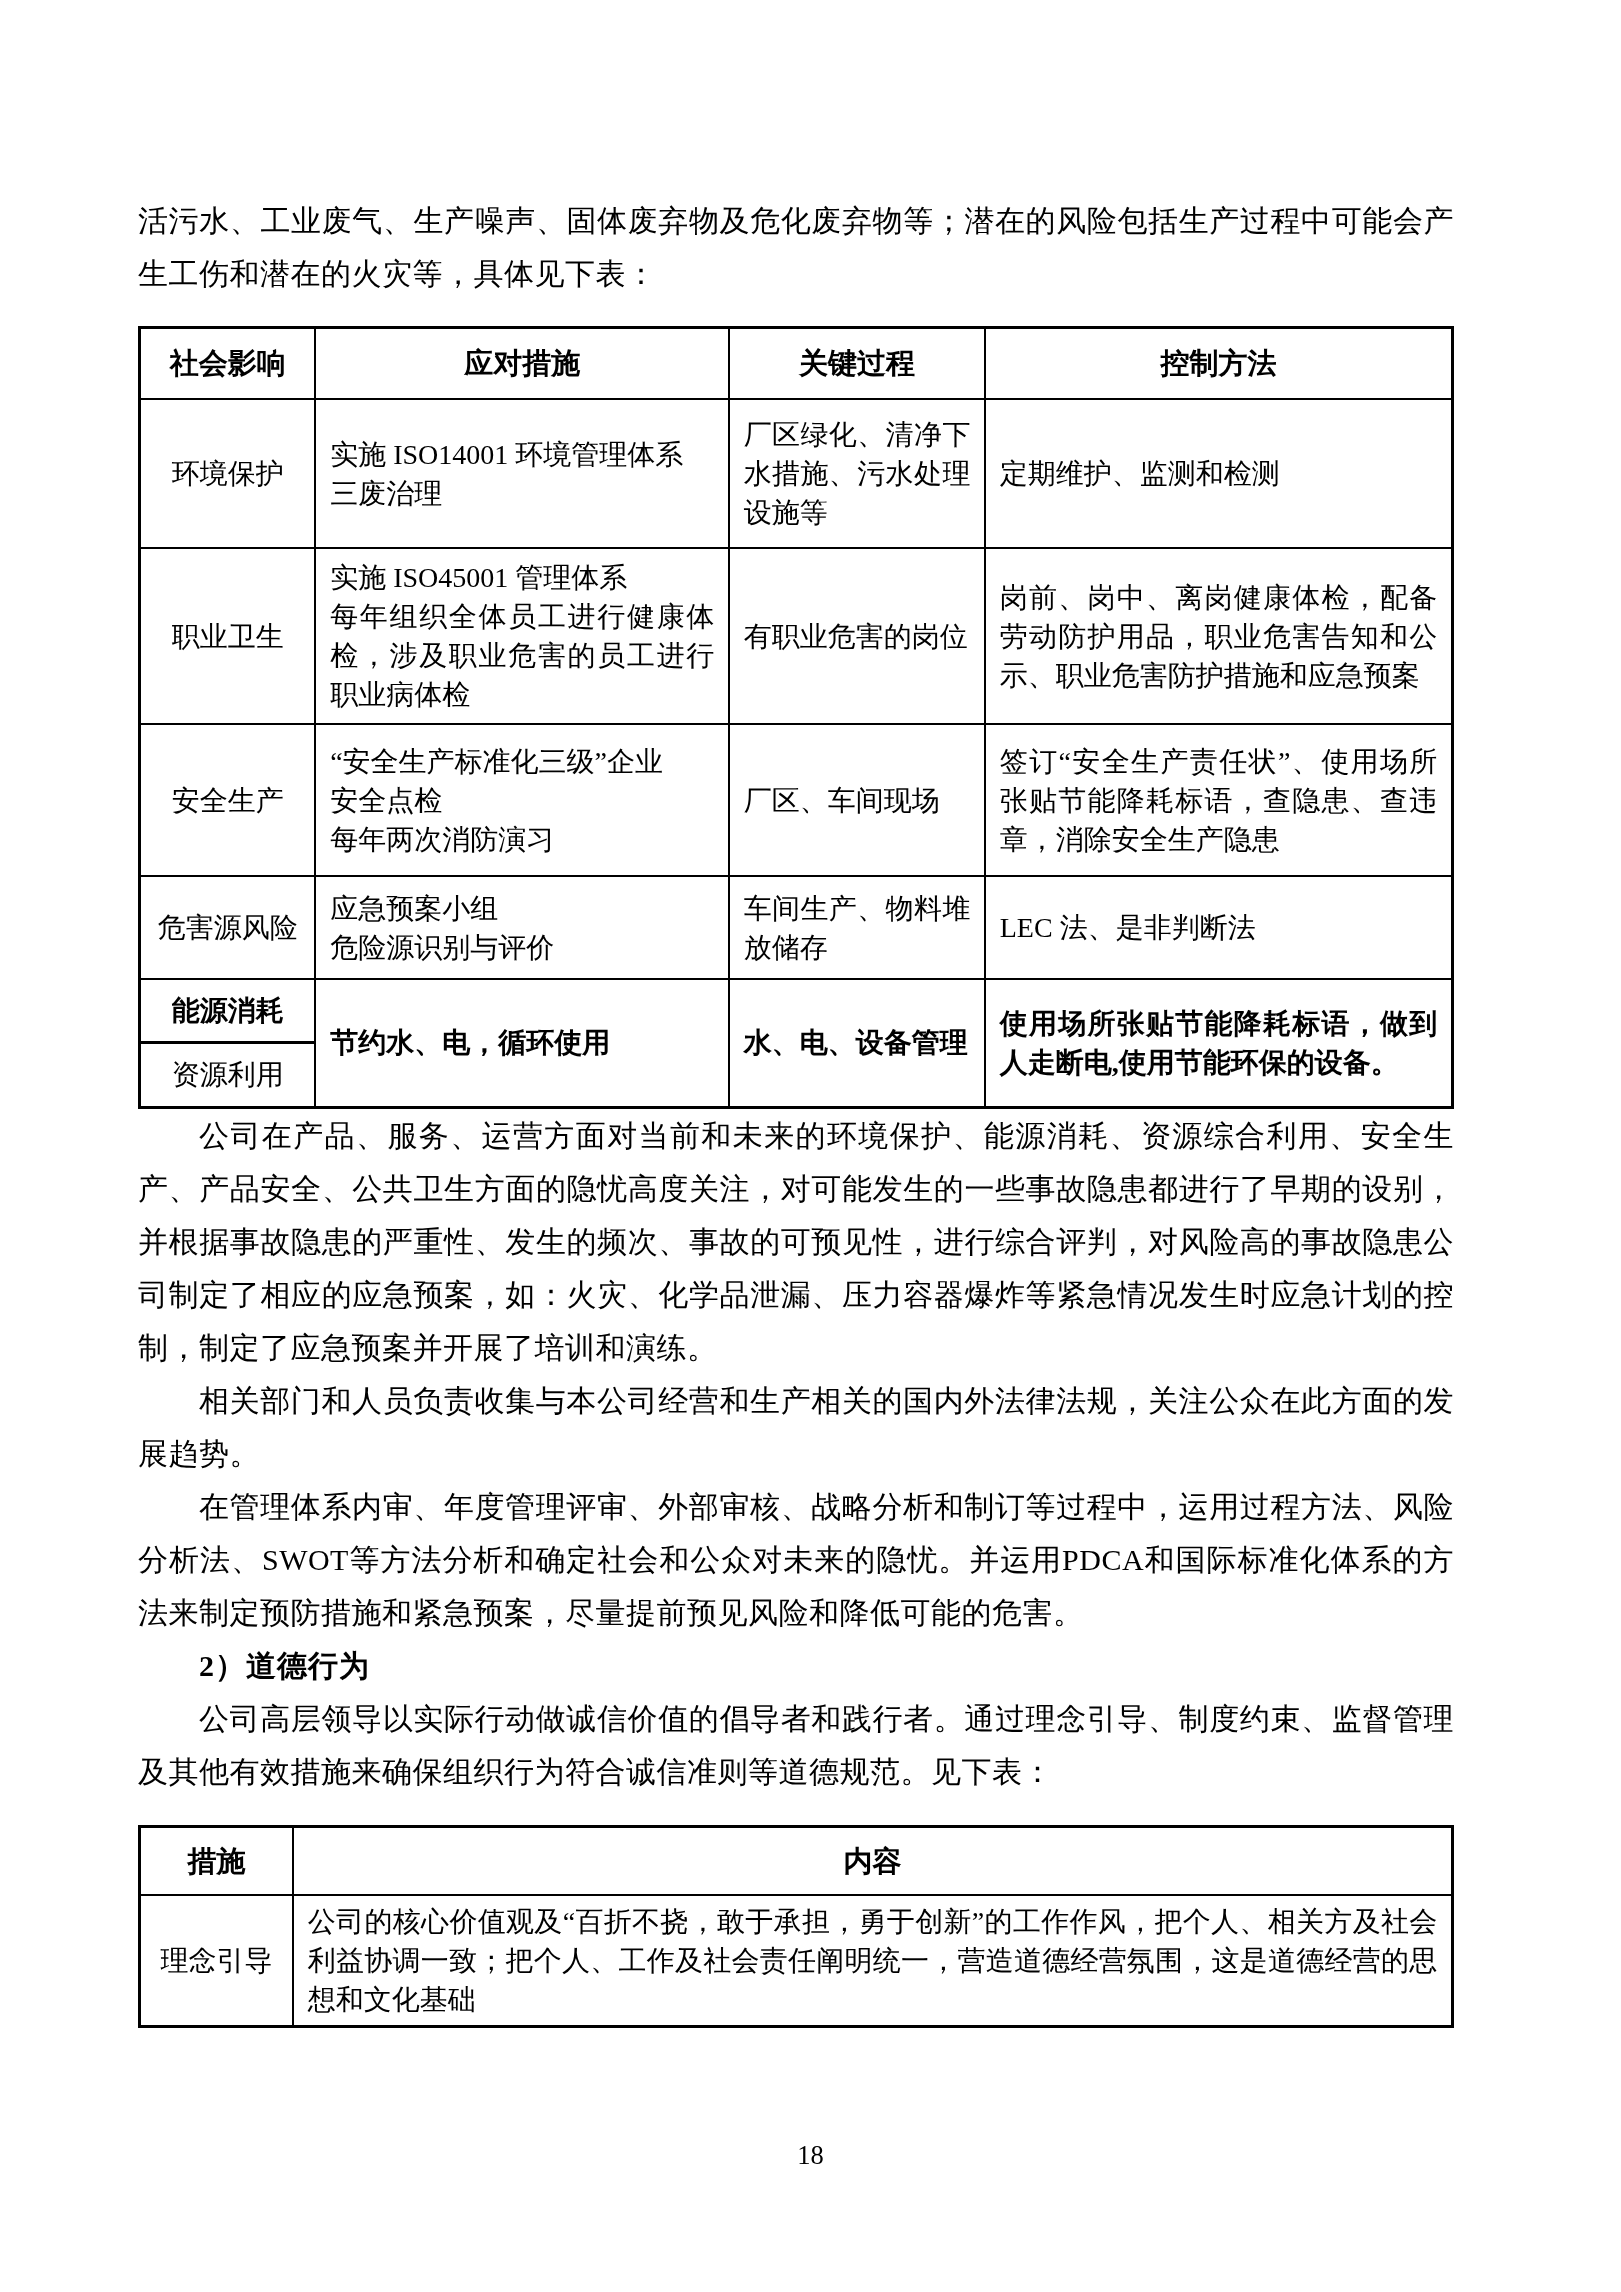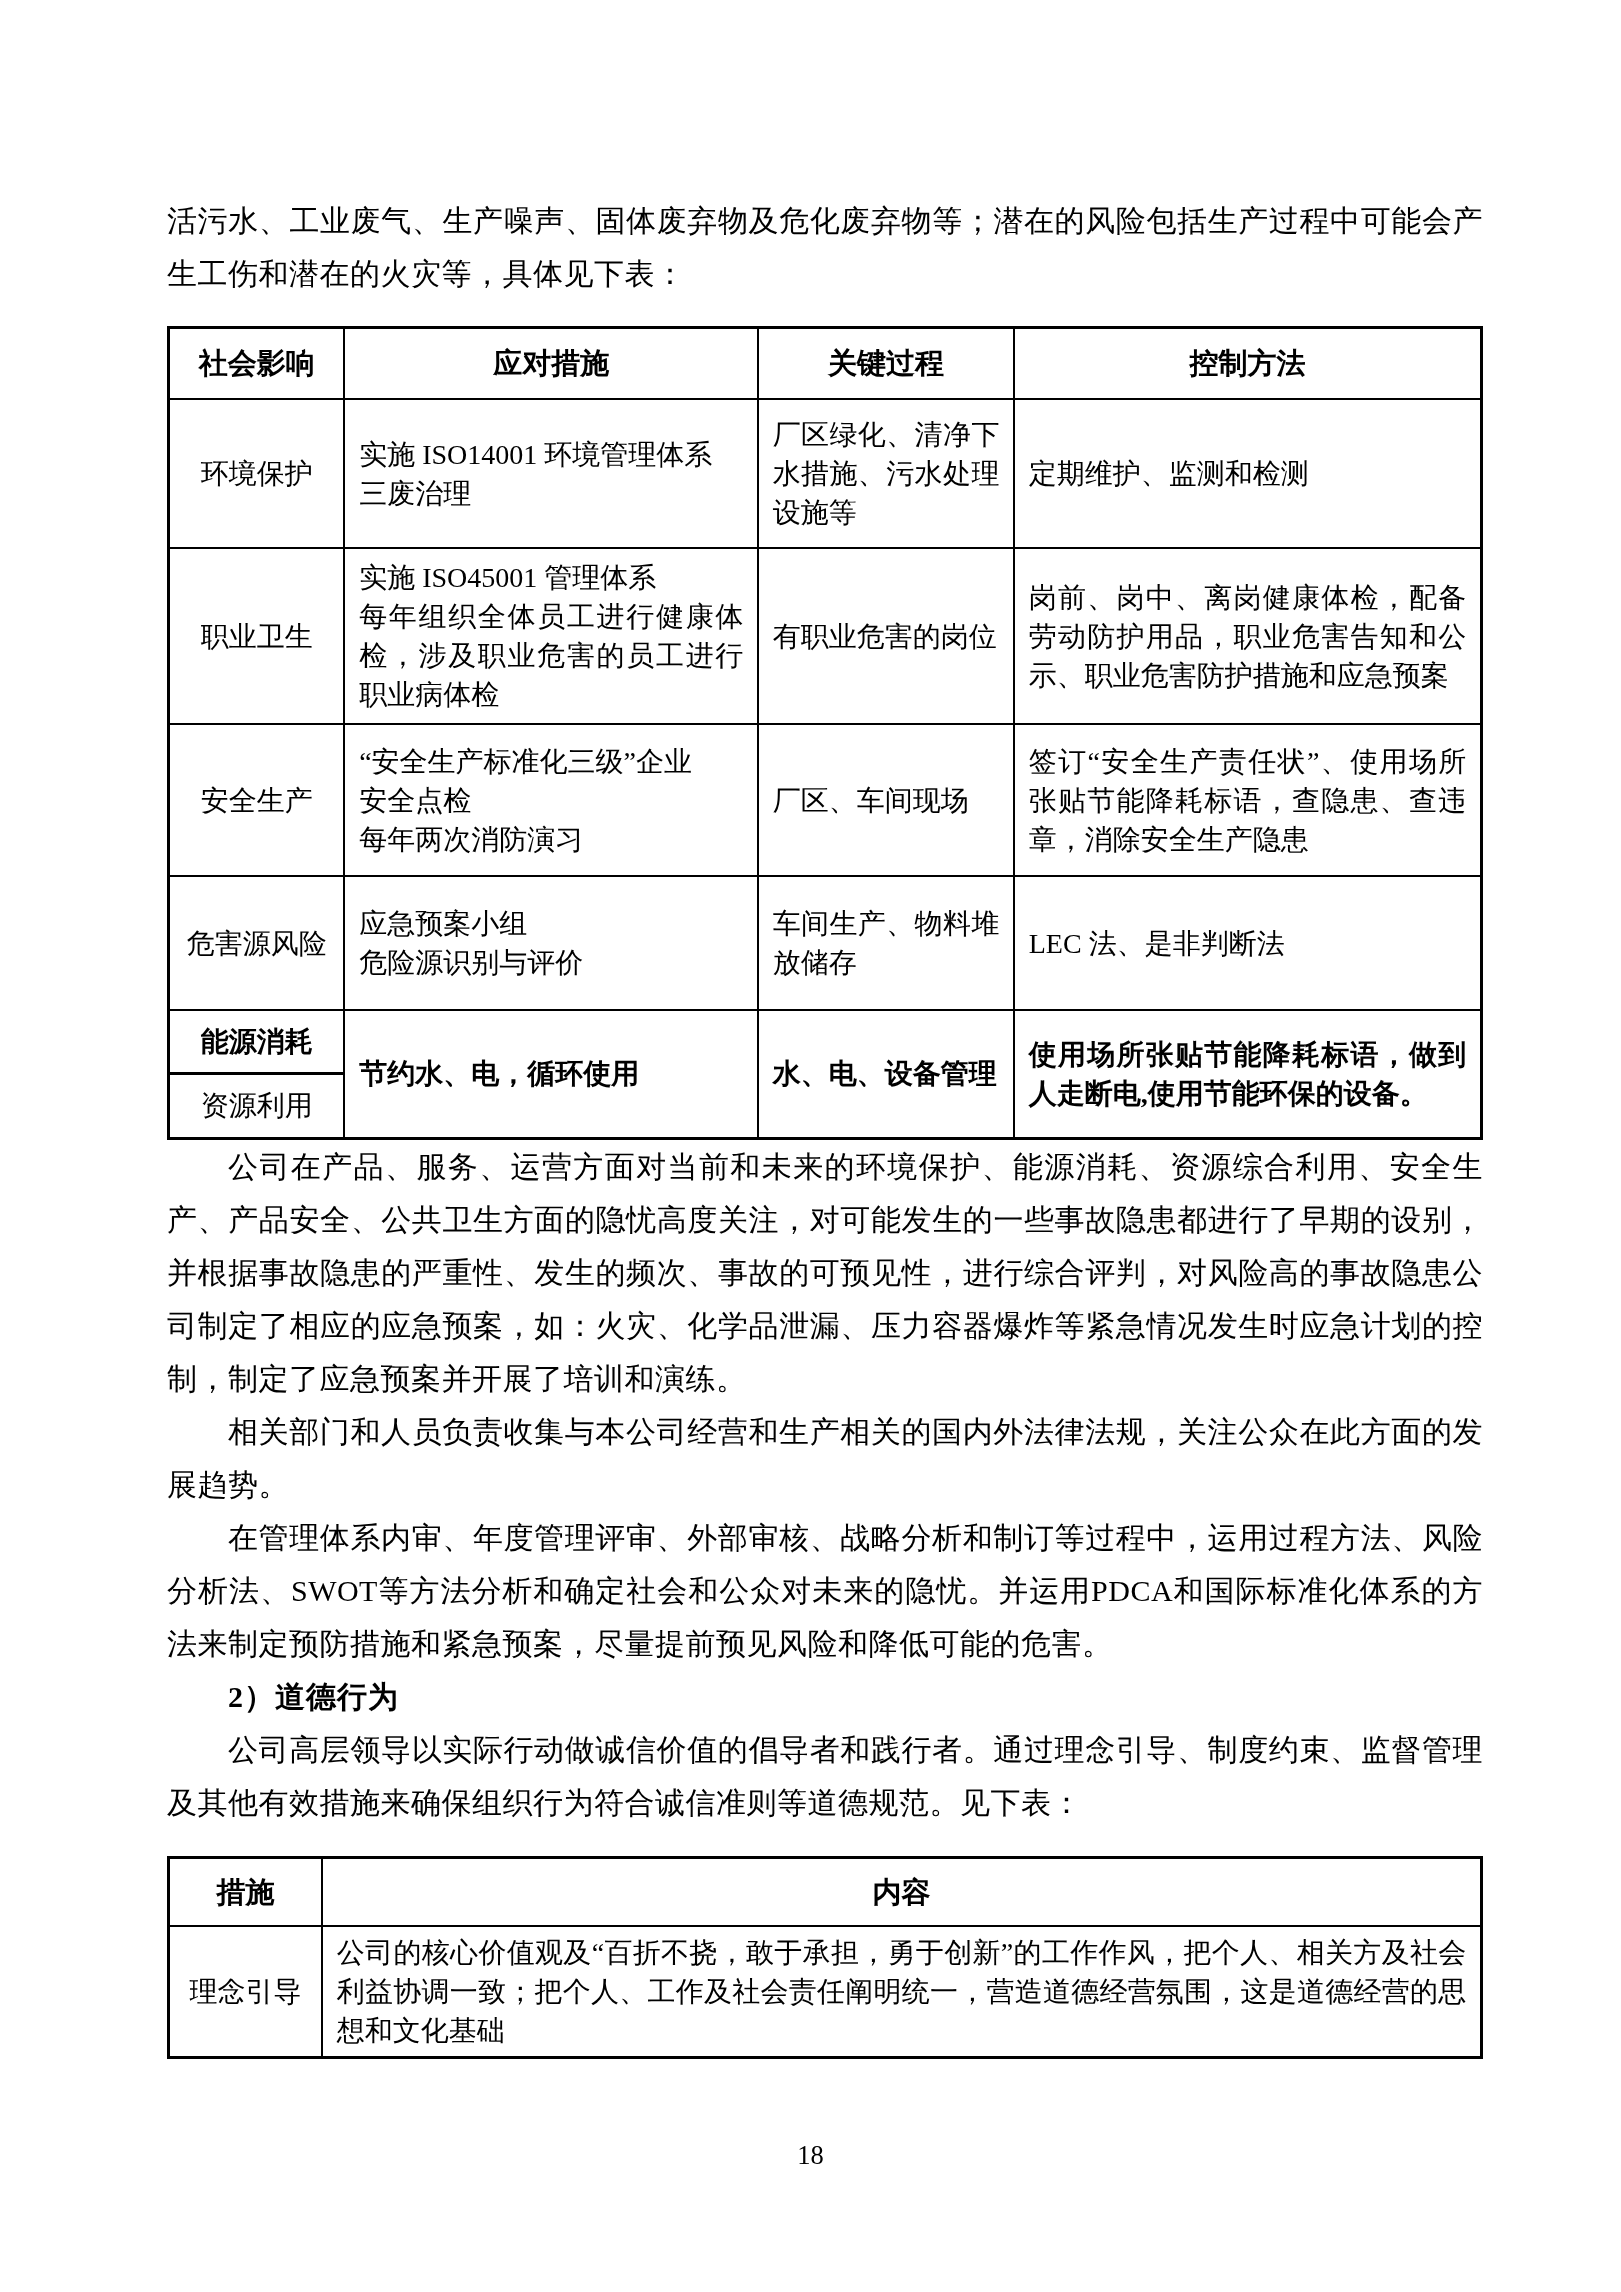--- a/index.html
+++ b/index.html
@@ -12,21 +12,21 @@
     width: 1621px;
     height: 2293px;
     background: #ffffff;
     font-family: "Liberation Serif", serif;
     color: #000000;
     overflow: hidden;
     margin: 0 auto;
   }
   .content {
     position: absolute;
-    left: 167px;
+    left: 138px;
     top: 194px;
     width: 1316px;
   }
   p.body {
     margin: 0;
     font-size: 30px;
     line-height: 53px;
     text-align: justify;
     letter-spacing: 0.5px;
   }
@@ -72,21 +72,21 @@
   td.pre { white-space: pre-line; }
   
   .t1 col.c1 { width: 13.4%; }
   .t1 col.c2 { width: 31.5%; }
   .t1 col.c3 { width: 19.5%; }
   .t1 col.c4 { width: 35.6%; }
   .t1 tr.hdr      { height: 72px; }
   .t1 tr.r1       { height: 149px; }
   .t1 tr.r2       { height: 176px; }
   .t1 tr.r3       { height: 152px; }
-  .t1 tr.r4       { height: 134px; }
+  .t1 tr.r4       { height: 103px; }
   .t1 tr.r5a      { height: 63px; font-weight: bold; }
   .t1 tr.r5b      { height: 65px; }
   .t1 tr.r5a td   { border-top-width: 2.9px; }
   .t1 td.split-a  { border-bottom-width: 3.9px; }
   
   .after-table { margin-top: 27.4px; }
   
   .t2 col.c1 { width: 11.7%; }
   .t2 col.c2 { width: 88.3%; }
   .t2 tr.hdr { height: 69px; }

